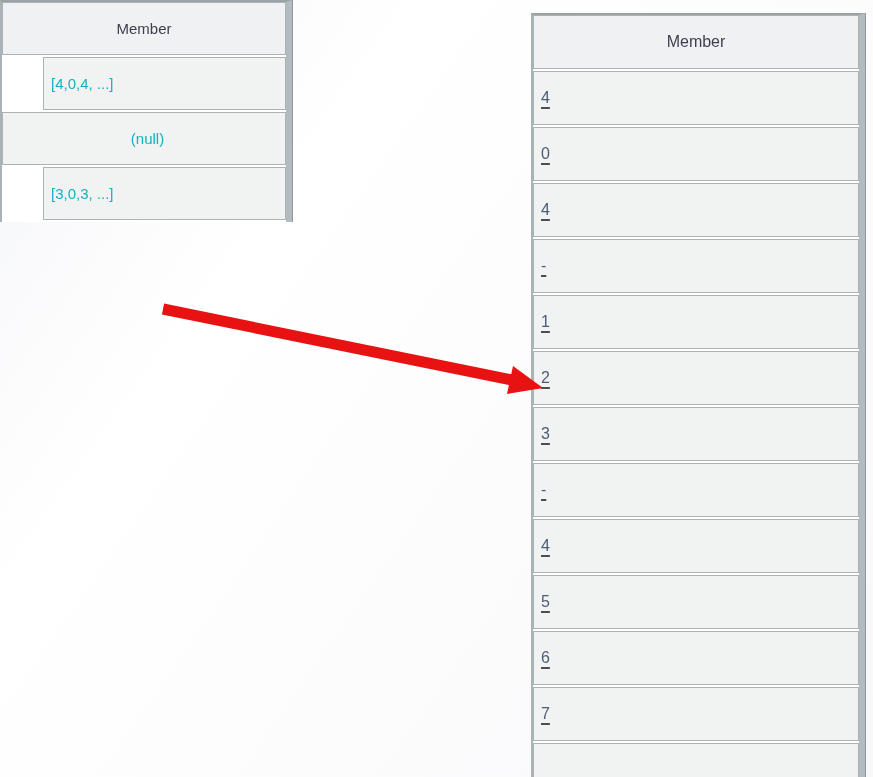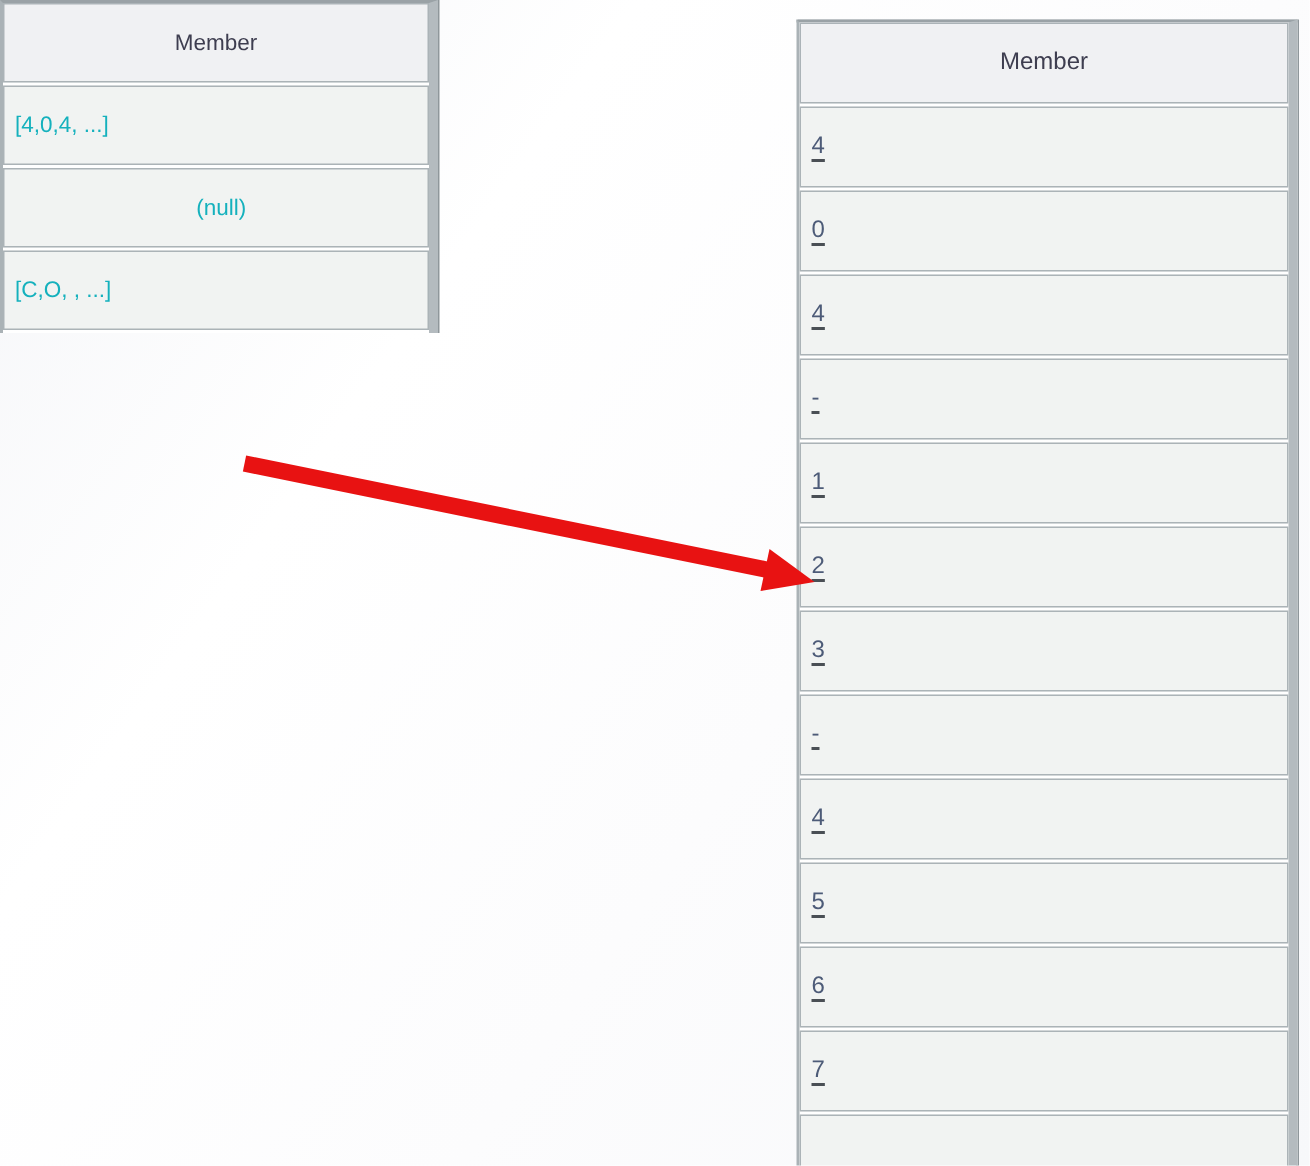--- a/index.html
+++ b/index.html
@@ -43,21 +43,21 @@
   
   #left-table { left: 0; top: 240; width: 284px; }
   #left-table .header-cell { height: 45px; }
   #left-table .cell { height: 53px; }
   
   #right-table { left: 531px; top: 13px; width: 326px; }
   #right-table .header-cell { height: 45px; }
   #right-table .cell { height: 54px; font-size: 16px; }
   #right-table .cell.empty { height: 60px; margin-bottom: 0; }
 
-  .val-teal   { color: var(--value-color, #15b1bd); }
+  .val-teal   { color: var(--value-color, #15b1bd); margin-left: 41px; }
   .val-null   { color: var(--null-color, #fb21e6); justify-content: center; padding-left: 0; }
   .num-link {
     color: var(--link-color, #4d5b78);
     text-decoration: underline;
     text-underline-offset: 4px;
     text-decoration-color: #4a4f55;
     text-decoration-thickness: 2px;
     cursor: pointer;
   }
   #arrow-layer {
@@ -67,21 +67,21 @@
     pointer-events: none;
   }
 </style>
 </head>
 <body>
 
 <div class="grid-table" id="left-table">
   <div class="cell header-cell">Member</div>
   <div class="cell val-teal">[4,0,4, ...]</div>
   <div class="cell val-null">(null)</div>
-  <div class="cell val-teal">[C,O, , ...]</div>
+  <div class="cell val-teal">[3,0,3, ...]</div>
 </div>
 
 <div class="grid-table" id="right-table">
   <div class="cell header-cell">Member</div>
   <div class="cell">
       <span class="num-link">4</span>
     </div>
   <div class="cell">
       <span class="num-link">0</span>
     </div>

